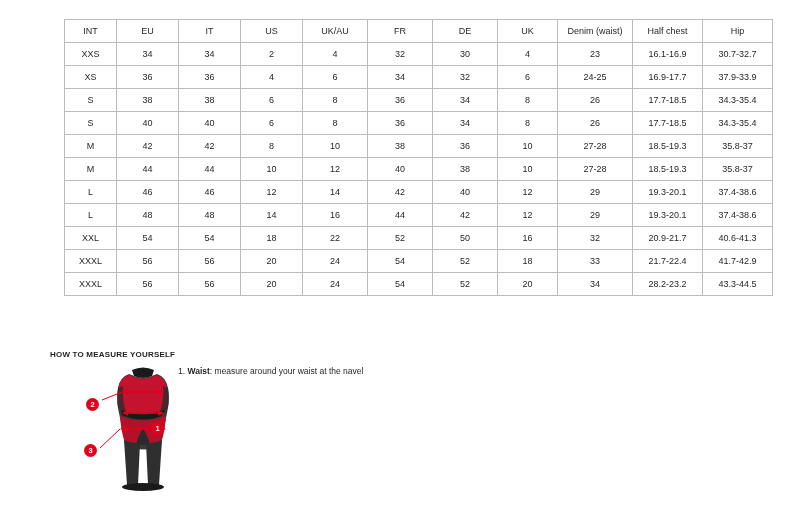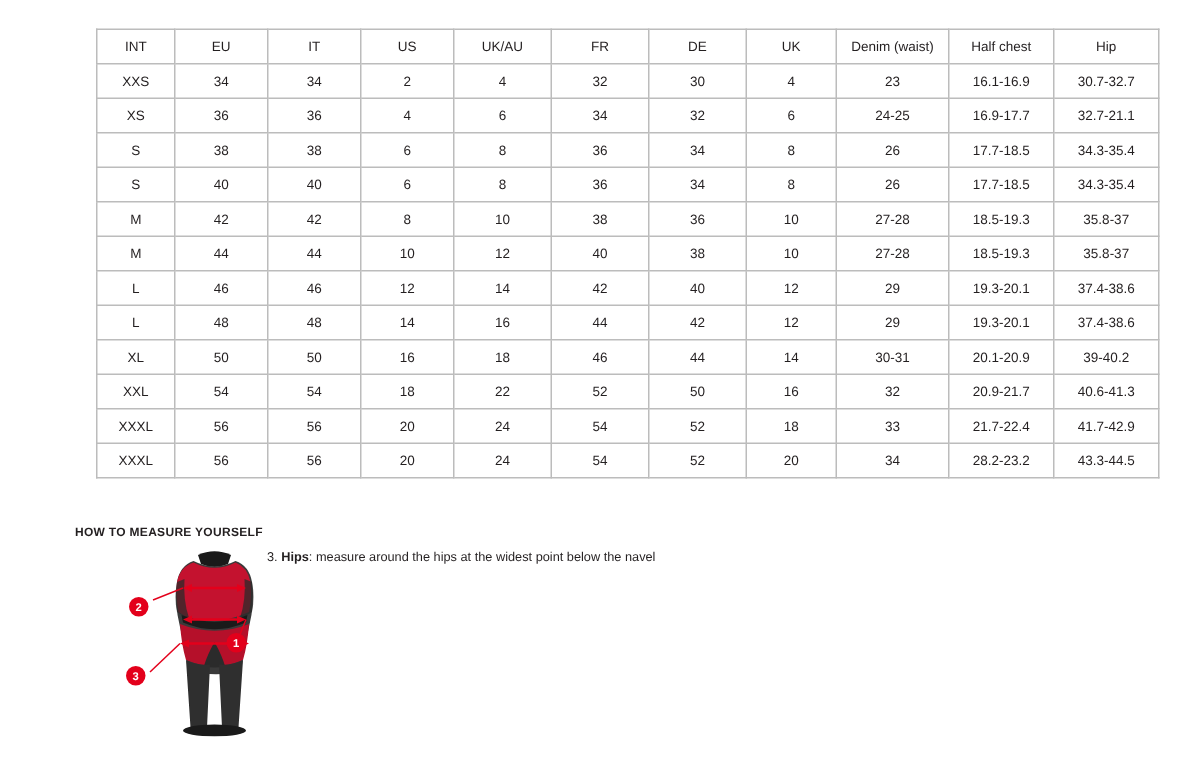--- a/index.html
+++ b/index.html
@@ -153,21 +153,21 @@
         <td>XS</td>
         <td>36</td>
         <td>36</td>
         <td>4</td>
         <td>6</td>
         <td>34</td>
         <td>32</td>
         <td>6</td>
         <td>24-25</td>
         <td>16.9-17.7</td>
-        <td>32.7-21.1</td>
+        <td>37.9-33.9</td>
       </tr>
       <tr>
         <td>S</td>
         <td>38</td>
         <td>38</td>
         <td>6</td>
         <td>8</td>
         <td>36</td>
         <td>34</td>
         <td>8</td>
@@ -234,33 +234,20 @@
         <td>14</td>
         <td>16</td>
         <td>44</td>
         <td>42</td>
         <td>12</td>
         <td>29</td>
         <td>19.3-20.1</td>
         <td>37.4-38.6</td>
       </tr>
       <tr>
-        <td>XL</td>
-        <td>50</td>
-        <td>50</td>
-        <td>16</td>
-        <td>18</td>
-        <td>46</td>
-        <td>44</td>
-        <td>14</td>
-        <td>30-31</td>
-        <td>20.1-20.9</td>
-        <td>39-40.2</td>
-      </tr>
-      <tr>
         <td>XXL</td>
         <td>54</td>
         <td>54</td>
         <td>18</td>
         <td>22</td>
         <td>52</td>
         <td>50</td>
         <td>16</td>
         <td>32</td>
         <td>20.9-21.7</td>
@@ -341,18 +328,18 @@
     <line x1="12" y1="82" x2="32" y2="63" stroke="#e3001b" stroke-width="1"></line>
     <line x1="76" y1="47" x2="70" y2="62" stroke="#e3001b" stroke-width="1"></line>
   </svg>
 
   <div class="badge" id="badge1">1</div>
   <div class="badge" id="badge2">2</div>
   <div class="badge" id="badge3">3</div>
 
   <div class="instructions">
     <div class="line">
-      <span>3.</span>
-      <b>Hips</b><span>: measure around the hips at the widest point below the navel</span>
+      <span>1.</span>
+      <b>Waist</b><span>: measure around your waist at the navel</span>
     </div>
   </div>
 
 </div>
 
 </body></html>

